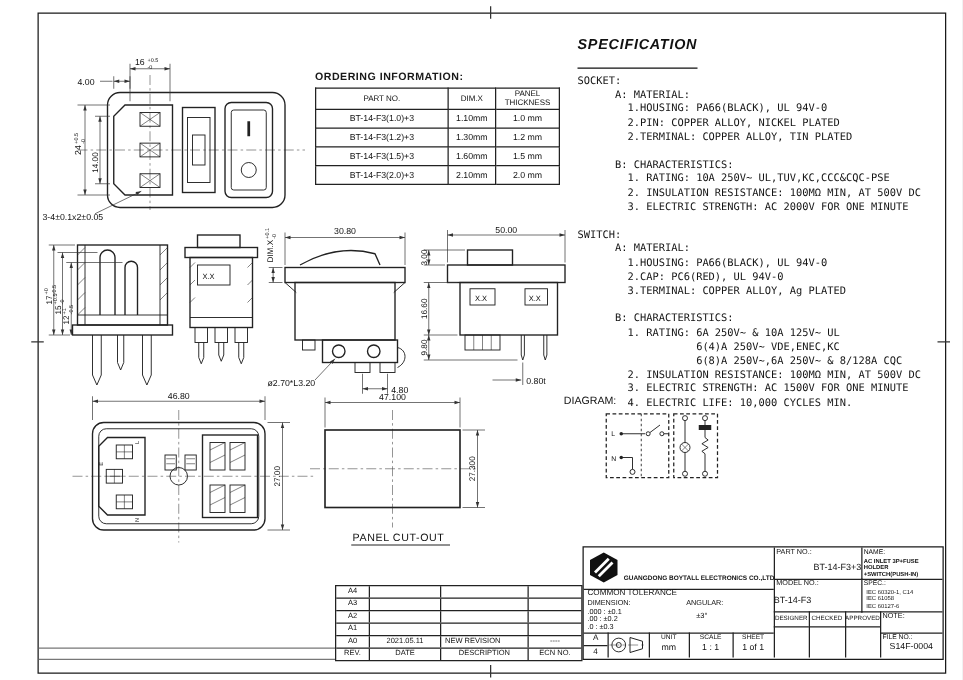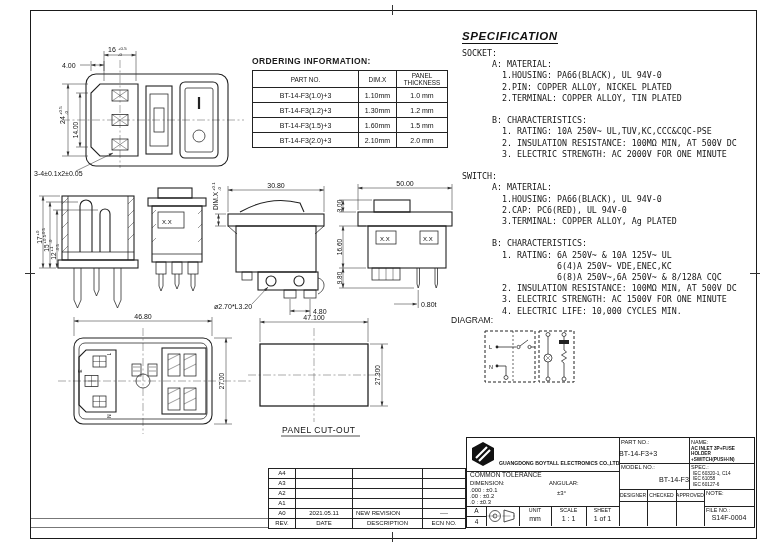--- a/index.html
+++ b/index.html
@@ -12,21 +12,21 @@
   
   .ord-title{position:absolute;left:252px;top:56px;font-size:8.5px;letter-spacing:.4px;font-weight:bold;color:#1a1a1a}
   table.ord{position:absolute;left:252px;top:70px;border-collapse:collapse}
   table.ord td,table.ord th{border:1px solid #222;font-weight:normal;text-align:center;padding:0;overflow:hidden}
   table.ord th{font-size:6.4px;line-height:7px;height:16px}
   table.ord td{font-size:7px;height:14px}
   .c1{width:105px}.c2{width:37px}.c3{width:50px}
   
   .spec{position:absolute;left:462px;top:26px;width:296px}
   .spec-title{display:inline-block;font-size:11.5px;font-weight:bold;font-style:italic;
-              letter-spacing:.6px;border-bottom:1.4px solid #111;padding-bottom:1px}
+              letter-spacing:.6px;border-bottom:1.4px solid #111;padding-bottom:12px}
   .spec pre{margin:4px 0 16px 0;font-family:"DejaVu Sans Mono",monospace;font-size:8.3px;line-height:11.2px;white-space:pre;color:#141414}
   .diag-label{position:absolute;left:451px;top:315px;font-size:8.5px;font-weight:normal}
   
   svg.dw{position:absolute;overflow:visible}
   svg text{font-family:"Liberation Sans",sans-serif;fill:#111}
   .o{fill:none;stroke:#222;stroke-width:1.1}
   .o2{fill:none;stroke:#222;stroke-width:.75}
   .dl{stroke:#333;stroke-width:.55;fill:none}
   .cl{stroke:#555;stroke-width:.5;fill:none;stroke-dasharray:8 2.5 2 2.5}
   .ht{stroke:#222;stroke-width:.45}
@@ -533,31 +533,31 @@
         <div style="font-size:7px;text-align:center;margin-top:2px">1 : 1</div>
       </div>
       <div class="abs" style="left:119px;top:0;width:33px;height:20px">
         <div style="font-size:5.3px;text-align:center;margin-top:1px">SHEET</div>
         <div style="font-size:7px;text-align:center;margin-top:2px">1 of 1</div>
       </div>
     </div>
 
     <div class="abs" style="left:152px;top:0;width:70px;height:25px;border-right:1px solid #222;border-bottom:1px solid #222">
       <div class="lbl" style="left:2px;top:1px">PART NO.:</div>
-      <div class="val" style="left:0;top:11px;width:70px;text-align:left">BT-14-F3+3</div>
+      <div class="val" style="left:0;top:11px;width:70px;text-align:right">BT-14-F3+3</div>
     </div>
     <div class="abs" style="left:222px;top:0;width:65px;height:25px;border-bottom:1px solid #222">
       <div class="lbl" style="left:2px;top:1px;font-size:5.4px">NAME:</div>
       <div class="tiny" style="left:2px;top:8px;font-weight:bold">AC INLET 3P+FUSE HOLDER
 +SWITCH(PUSH-IN)</div>
     </div>
 
     <div class="abs" style="left:152px;top:25px;width:70px;height:26px;border-right:1px solid #222;border-bottom:1px solid #222">
       <div class="lbl" style="left:2px;top:1px">MODEL NO.:</div>
-      <div class="val" style="left:0;top:12px;width:70px;text-align:right">BT-14-F3</div>
+      <div class="val" style="left:0;top:12px;width:70px;text-align:left">BT-14-F3</div>
     </div>
     <div class="abs" style="left:222px;top:25px;width:65px;height:26px;border-bottom:1px solid #222">
       <div class="lbl" style="left:2px;top:1px;font-size:5.4px">SPEC.:</div>
       <div class="tiny" style="left:4px;top:8px">IEC 60320-1, C14
 IEC 61058
 IEC 60127-6</div>
     </div>
 
     <div class="abs" style="left:152px;top:51px;width:28px;height:37px;border-right:1px solid #222">
       <div style="height:12px;border-bottom:1px solid #222;font-size:5px;text-align:center;line-height:12px">DESIGNER</div>

